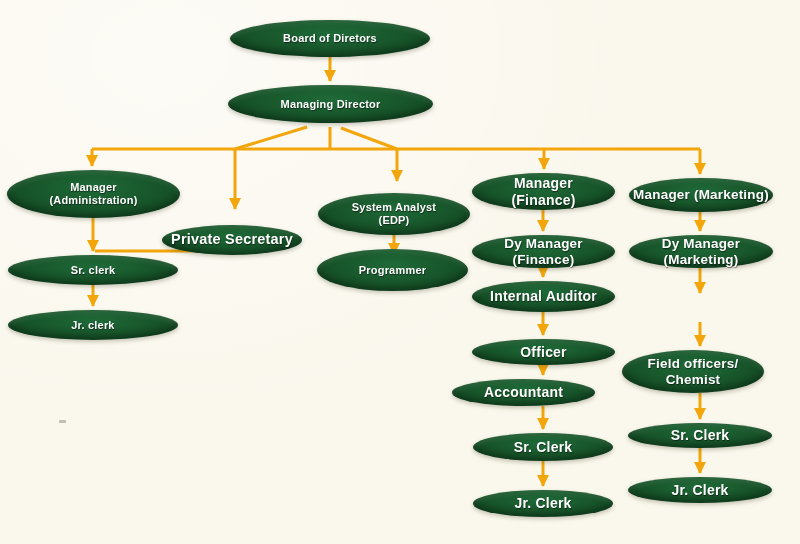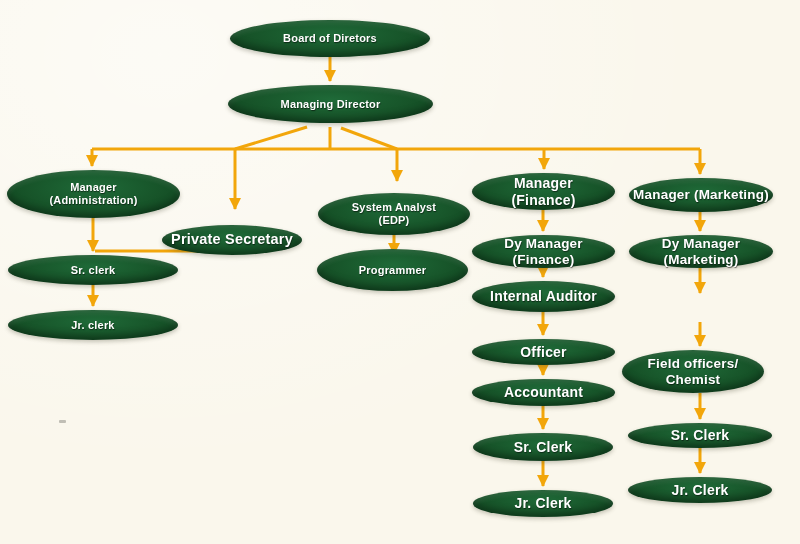--- a/index.html
+++ b/index.html
@@ -123,21 +123,21 @@
 
   <div class="node fs15" style="left:317px; top:249px; width:151px; height:42px;">Programmer</div>
 
   <div class="node fs135" style="left:472px; top:235px; width:143px; height:33px;">Dy Manager
 (Finance)</div>
 
   <div class="node fs14" style="left:472px; top:281px; width:143px; height:31px;">Internal Auditor</div>
 
   <div class="node fs14" style="left:472px; top:339px; width:143px; height:26px;">Officer</div>
 
-  <div class="node fs14" style="left:472px; top:379px; width:143px; height:27px;">Accountant</div>
+  <div class="node fs14" style="left:452px; top:379px; width:143px; height:27px;">Accountant</div>
 
   <div class="node fs14" style="left:473px; top:433px; width:140px; height:28px;">Sr. Clerk</div>
 
   <div class="node fs14" style="left:473px; top:490px; width:140px; height:27px;">Jr. Clerk</div>
 
   <div class="node fs135" style="left:629px; top:235px; width:144px; height:33px;">Dy Manager
 (Marketing)</div>
 
 
   <div class="node fs135" style="left:622px; top:350px; width:142px; height:43px;">Field officers/

